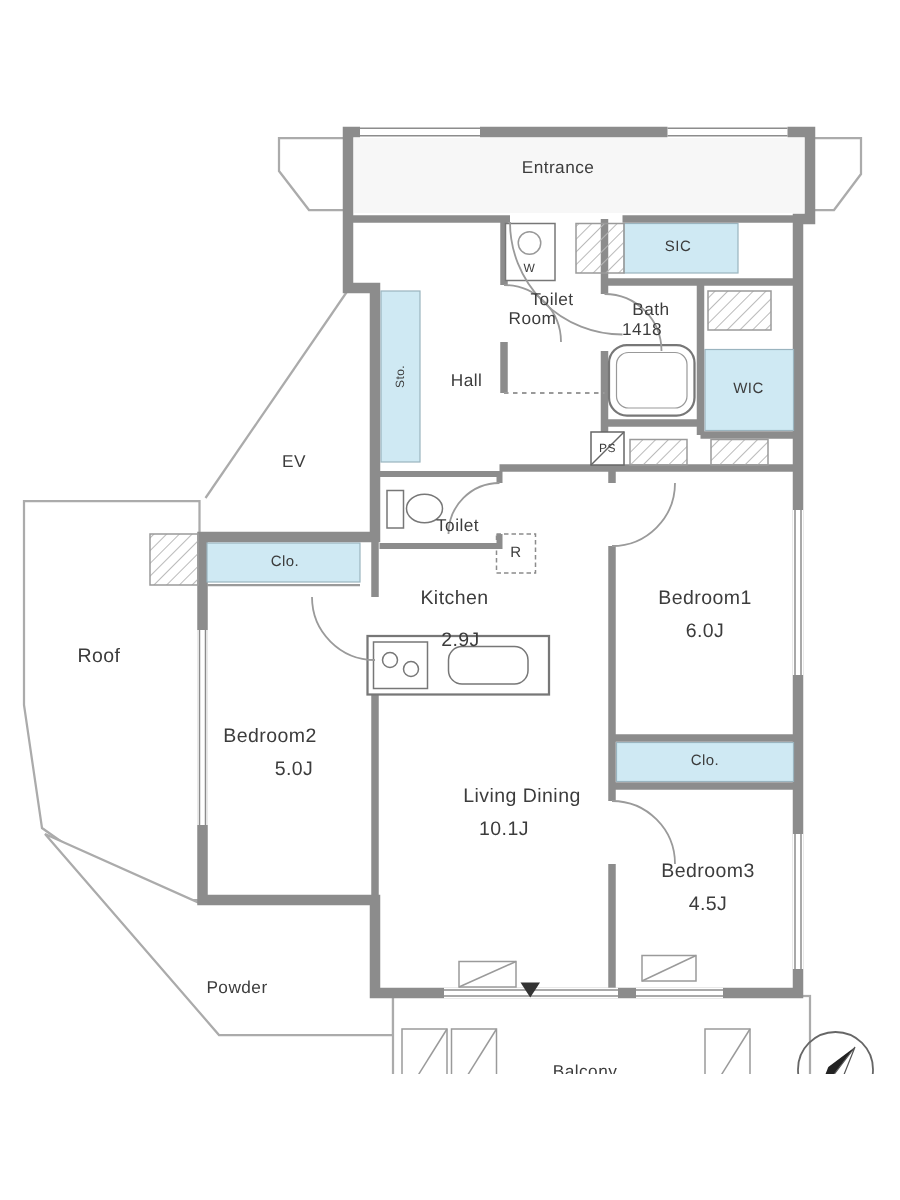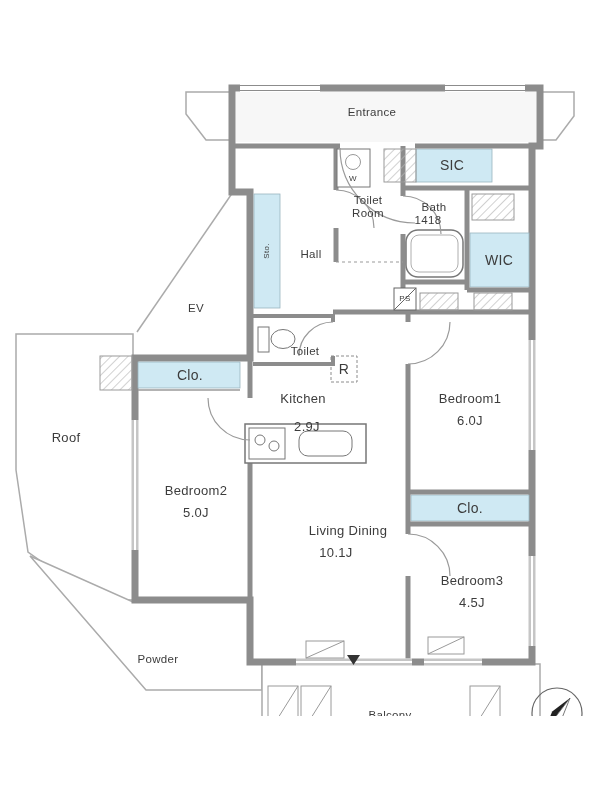--- a/index.html
+++ b/index.html
@@ -2,21 +2,21 @@
 <html><head>
 <meta charset="utf-8">
 <style>
   html,body{margin:0;padding:0;background:#ffffff;}
   .plan{position:relative;width:600px;height:716px;background:#ffffff;
         font-family:"Liberation Sans",sans-serif;overflow:hidden;}
   .plan svg{position:absolute;left:0;top:0;}
   .lbl{position:absolute;transform:translate(-50%,-50%);color:#3c3c3c;
        white-space:nowrap;font-size:13px;letter-spacing:.3px;line-height:1;}
   .md{font-size:11.5px;}
-  .sm{font-size:14px;}
+  .sm{font-size:10px;}
   .xs{font-size:8px;}
   .vert{transform:translate(-50%,-50%) rotate(-90deg);}
 </style>
 </head>
 <body>
 
 <div class="plan">
 
 <svg width="600" height="800" viewBox="0 0 600 800">
   <defs>
@@ -180,39 +180,39 @@
     <circle cx="557" cy="713" r="25" fill="none" stroke="#666666" stroke-width="1.2"></circle>
     <polygon points="570,698 552.2,711.4 544,732" fill="#222222"></polygon>
     <polygon points="570,698 561.8,718.6 544,732" fill="#ffffff" stroke="#555555" stroke-width="0.8"></polygon>
   </g>
 </svg>
 
 <div class="lbl md" style="left:372px;top:113px">Entrance</div>
 <div class="lbl sm" style="left:452px;top:165px">SIC</div>
 <div class="lbl xs" style="left:353px;top:179px">W</div>
 <div class="lbl md" style="left:368px;top:201px">Toilet</div>
-<div class="lbl md" style="left:368px;top:214px">Room</div>
+<div class="lbl md" style="left:355px;top:214px">Room</div>
 <div class="lbl md" style="left:434px;top:208px">Bath</div>
 <div class="lbl md" style="left:428px;top:221px">1418</div>
 <div class="lbl sm" style="left:499px;top:260px">WIC</div>
 <div class="lbl md" style="left:311px;top:255px">Hall</div>
 <div class="lbl xs vert" style="left:267px;top:251px">Sto.</div>
 <div class="lbl md" style="left:196px;top:309px">EV</div>
 <div class="lbl xs" style="left:405px;top:299px">PS</div>
 <div class="lbl md" style="left:305px;top:352px">Toilet</div>
 <div class="lbl sm" style="left:344px;top:369px">R</div>
 <div class="lbl" style="left:303px;top:398px">Kitchen</div>
 <div class="lbl" style="left:307px;top:426px">2.9J</div>
 <div class="lbl" style="left:470px;top:398px">Bedroom1</div>
 <div class="lbl" style="left:470px;top:420px">6.0J</div>
 <div class="lbl sm" style="left:470px;top:508px">Clo.</div>
 <div class="lbl" style="left:472px;top:580px">Bedroom3</div>
 <div class="lbl" style="left:472px;top:602px">4.5J</div>
 <div class="lbl sm" style="left:190px;top:375px">Clo.</div>
-<div class="lbl" style="left:196px;top:490px">Bedroom2</div>
+<div class="lbl" style="left:180px;top:490px">Bedroom2</div>
 <div class="lbl" style="left:196px;top:512px">5.0J</div>
 <div class="lbl" style="left:348px;top:530px">Living Dining</div>
 <div class="lbl" style="left:336px;top:552px">10.1J</div>
 <div class="lbl" style="left:66px;top:437px">Roof</div>
 <div class="lbl md" style="left:158px;top:660px">Powder</div>
 <div class="lbl md" style="left:390px;top:716px">Balcony</div>
 <div class="lbl md" style="left:540px;top:751px">N</div>
 
 </div>
 

